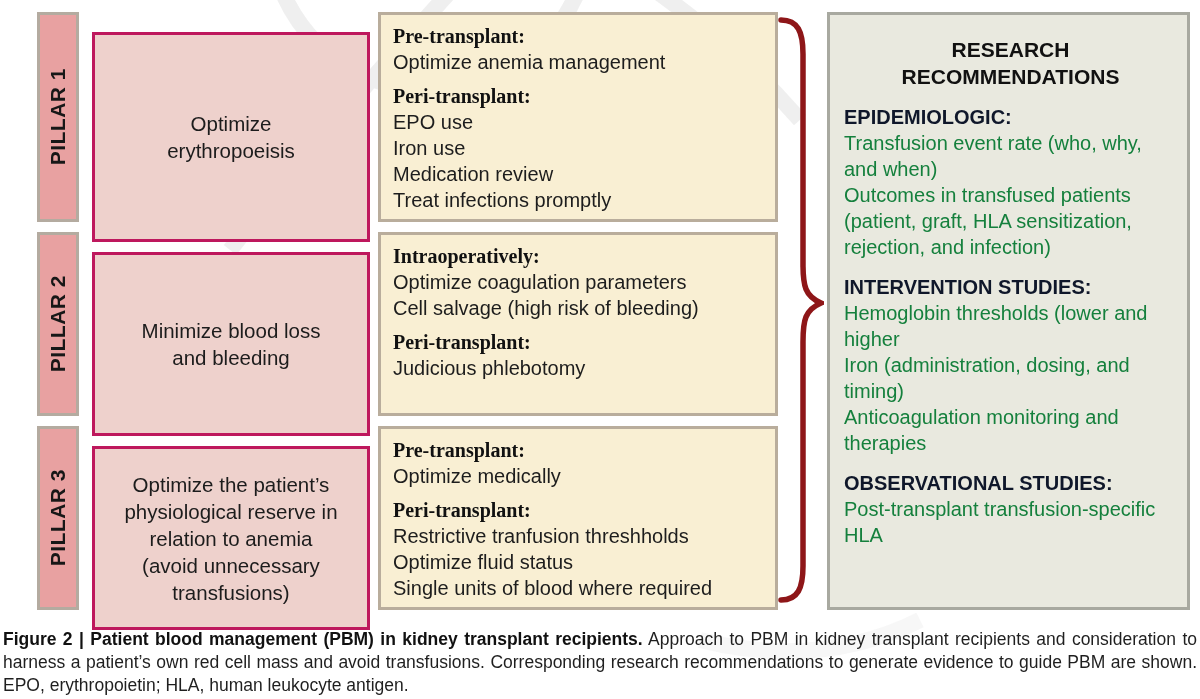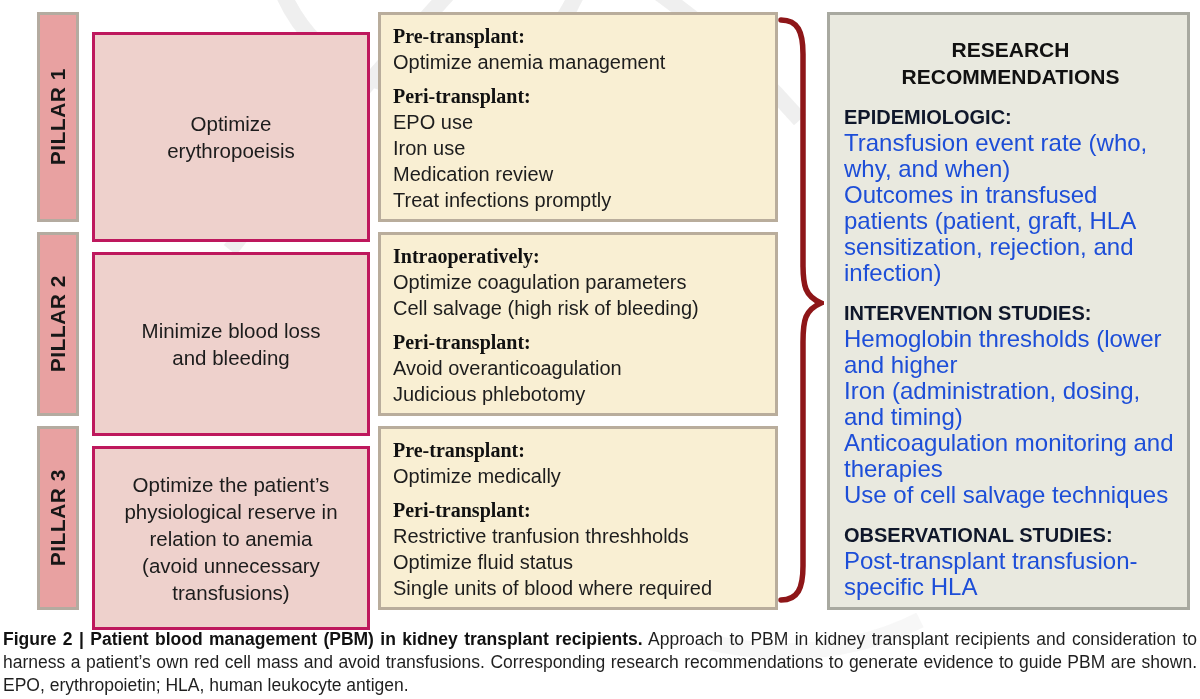--- a/index.html
+++ b/index.html
@@ -55,21 +55,21 @@
     left:827px;top:12px;width:363px;height:598px;
     background:#e9e9df;border:3px solid #a8a9a0;
     padding:8px 10px 8px 14px;z-index:2;
   }
   .research-title{
     font-weight:bold;font-size:21px;line-height:27px;text-align:center;
     white-space:pre-line;margin-top:13px;color:#111;
   }
   .r-section{margin-top:14px;}
   .r-head{font-weight:bold;font-size:20px;line-height:26px;color:#0f172a;}
-  .r-item{font-size:24px;line-height:26px;color:#1d4ed8;}
+  .r-item{font-size:20px;line-height:26px;color:#15803d;}
 
   
   .caption{
     left:3px;right:3px;top:628px;margin:0;
     font-size:17.5px;line-height:23px;text-align:justify;color:#1f1f1f;
   }
   .caption b{color:#111;}
 </style>
 </head>
 <body>
@@ -112,21 +112,20 @@
 and bleeding</span>
 </div>
 <div class="abs detail-box row2">
   <div class="group">
     <div class="g-head">Intraoperatively:</div>
     <div class="g-item">Optimize coagulation parameters</div>
     <div class="g-item">Cell salvage (high risk of bleeding)</div>
   </div>
   <div class="group">
     <div class="g-head">Peri-transplant:</div>
-    <div class="g-item">Avoid overanticoagulation</div>
     <div class="g-item">Judicious phlebotomy</div>
   </div>
 </div>
 
 <div class="abs pillar-label row3">
   <span>PILLAR 3</span>
 </div>
 <div class="abs desc-box row3">
   <span>Optimize the patient’s
 physiological reserve in
@@ -159,21 +158,20 @@
     <div class="r-head">EPIDEMIOLOGIC:</div>
     <div class="r-item">Transfusion event rate (who, why, and when)</div>
     <div class="r-item">Outcomes in transfused patients (patient, graft, HLA sensitization, rejection, and infection)</div>
   </div>
 
   <div class="r-section">
     <div class="r-head">INTERVENTION STUDIES:</div>
     <div class="r-item">Hemoglobin thresholds (lower and higher</div>
     <div class="r-item">Iron (administration, dosing, and timing)</div>
     <div class="r-item">Anticoagulation monitoring and therapies</div>
-    <div class="r-item">Use of cell salvage techniques</div>
   </div>
 
   <div class="r-section">
     <div class="r-head">OBSERVATIONAL STUDIES:</div>
     <div class="r-item">Post-transplant transfusion-specific HLA</div>
   </div>
 </div>
 
 <p class="abs caption"><b>Figure 2 | Patient blood management (PBM) in kidney transplant recipients.</b> <span>Approach to PBM in kidney transplant recipients and consideration to harness a patient’s own red cell mass and avoid transfusions. Corresponding research recommendations to generate evidence to guide PBM are shown. EPO, erythropoietin; HLA, human leukocyte antigen.</span></p>
 

